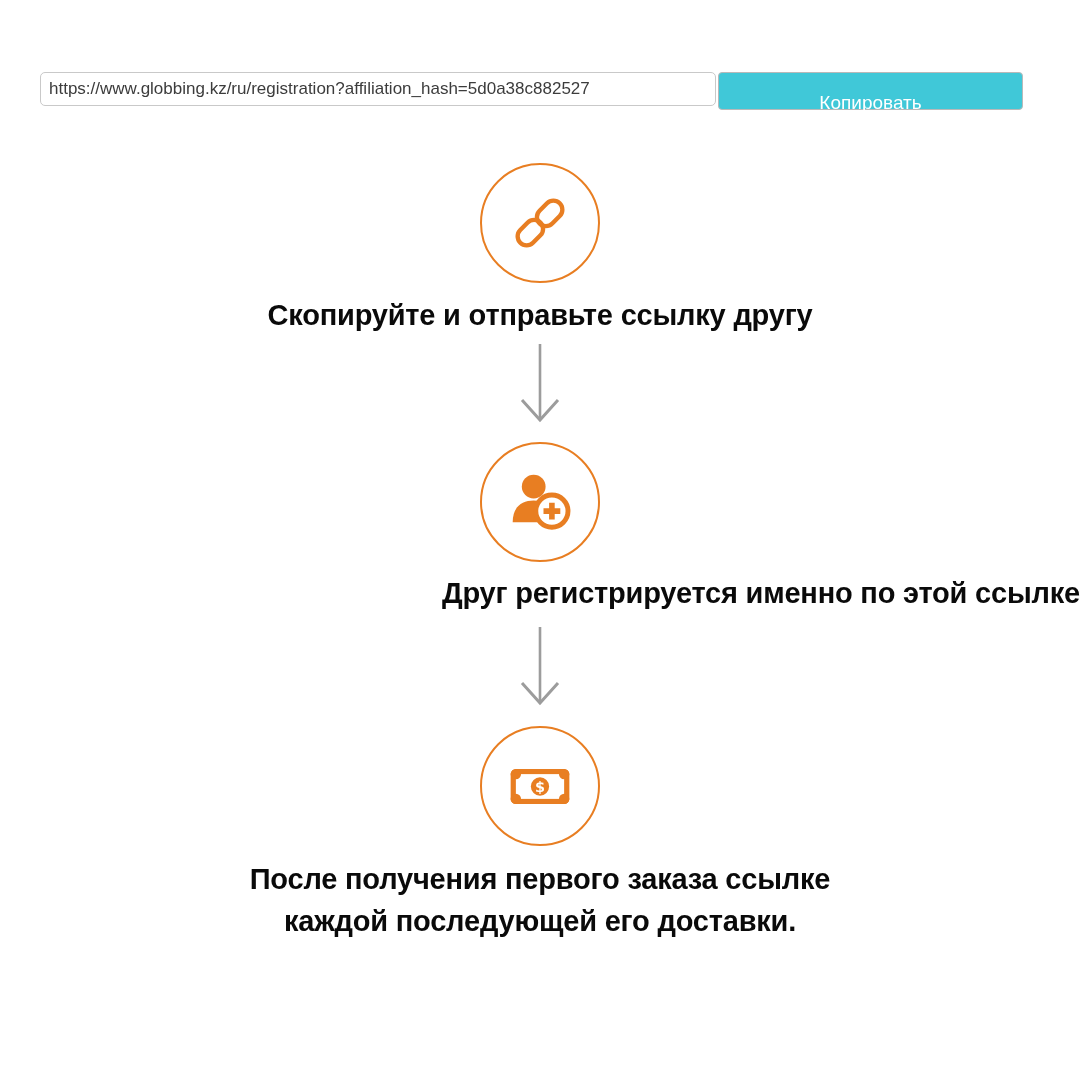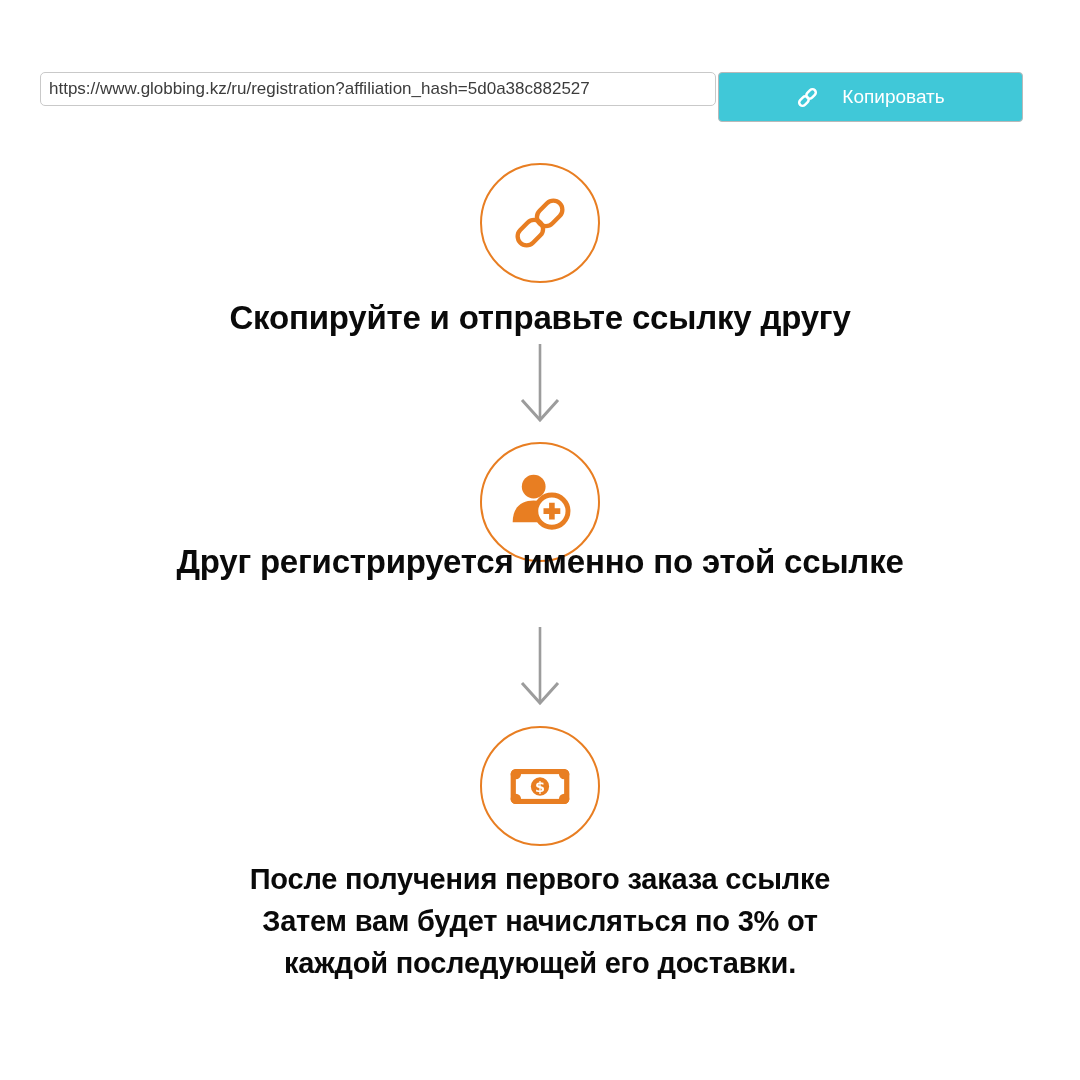--- a/index.html
+++ b/index.html
@@ -11,45 +11,46 @@
   }
 
   
   .linkbar { position:absolute; left:40px; top:72px; width:983px; height:50px; display:flex; }
   .url-input {
     flex:1; height:34px; border:1px solid #c9c9c9; border-radius:5px;
     padding:0 8px; font-size:17px; color:#3c3c3c; background:#fff;
     font-family:inherit; outline:none;
   }
   .copy-btn {
-    width:305px; height:50px; margin-left:2px;
+    width:305px; height:38px; margin-left:2px;
     background:var(--cyan,#40c8d8); border:1px solid #b9b9b9; border-radius:4px;
     color:#fff; font-size:19px; font-family:inherit;
     display:flex; align-items:center; justify-content:center; gap:23px;
     cursor:pointer;
+    flex-direction:column;
   }
 
   
   .icon-circle {
     position:absolute; left:480px; width:120px; height:120px;
     border:2px solid var(--orange,#e87e22); border-radius:50%;
     display:flex; align-items:center; justify-content:center; background:#fff;
   }
   #circle-1 { top:163px; }
   #circle-2 { top:442px; }
   #circle-3 { top:726px; }
 
   
   .step-label {
     position:absolute; left:0; width:1080px; text-align:center;
-    font-weight:bold; font-size:33px; letter-spacing:-0.2px;
+    font-weight:bold; font-size:29px; letter-spacing:-0.2px;
     color:var(--text,#0a0a0a);
   }
   #label-1 { top:299px; }
-  #label-2 { top:543px; }
+  #label-2 { top:577px;text-align:right; }
 
   
   .arrow { position:absolute; left:518px; width:44px; height:80px; }
   #arrow-1 { top:343px; }
   #arrow-2 { top:626px; }
   .arrow line, .arrow polyline { stroke:var(--arrow-gray,#9c9c9c); fill:none; }
 
   
   .note {
     position:absolute; top:858px; left:0; width:1080px; text-align:center;
@@ -124,17 +125,16 @@
       <circle class="orange-fill" cx="83" cy="9" r="8"></circle>
       <circle class="orange-fill" cx="9" cy="47" r="8"></circle>
       <circle class="orange-fill" cx="83" cy="47" r="8"></circle>
       <circle class="orange-fill" cx="46" cy="28" r="14"></circle>
       <text x="46" y="36" text-anchor="middle" font-size="22" font-weight="bold" fill="#ffffff" font-family="DejaVu Sans, sans-serif">$</text>
     </svg>
   </div>
 
   <div class="note">
     <div class="note-line">После получения первого заказа ссылке</div>
-    <div class="note-line">Затем вам будет начисляться по 3% от</div>
     <div class="note-line">каждой последующей его доставки.</div>
   </div>
 
 </div>
 
 </body></html>

